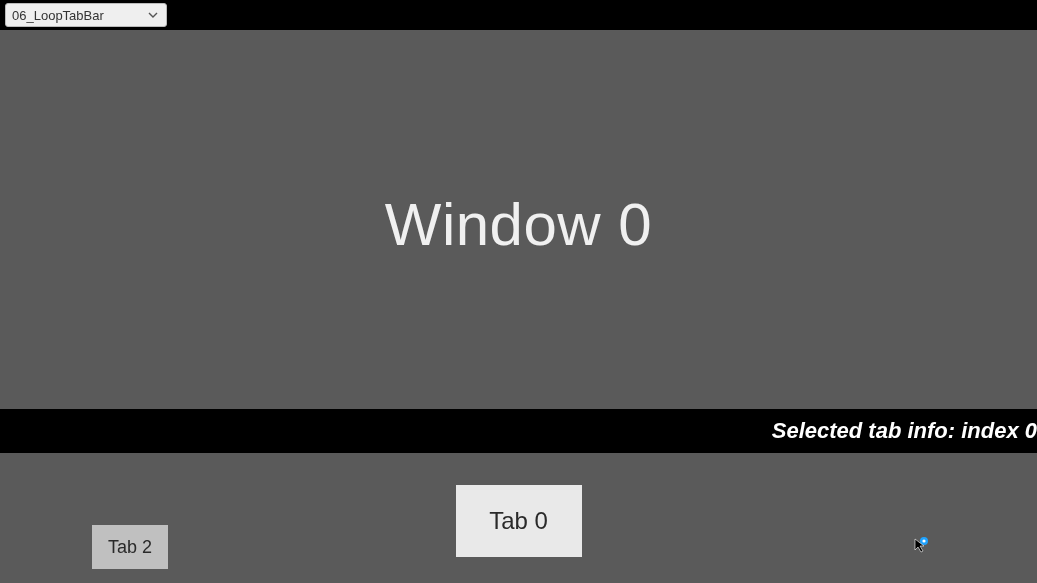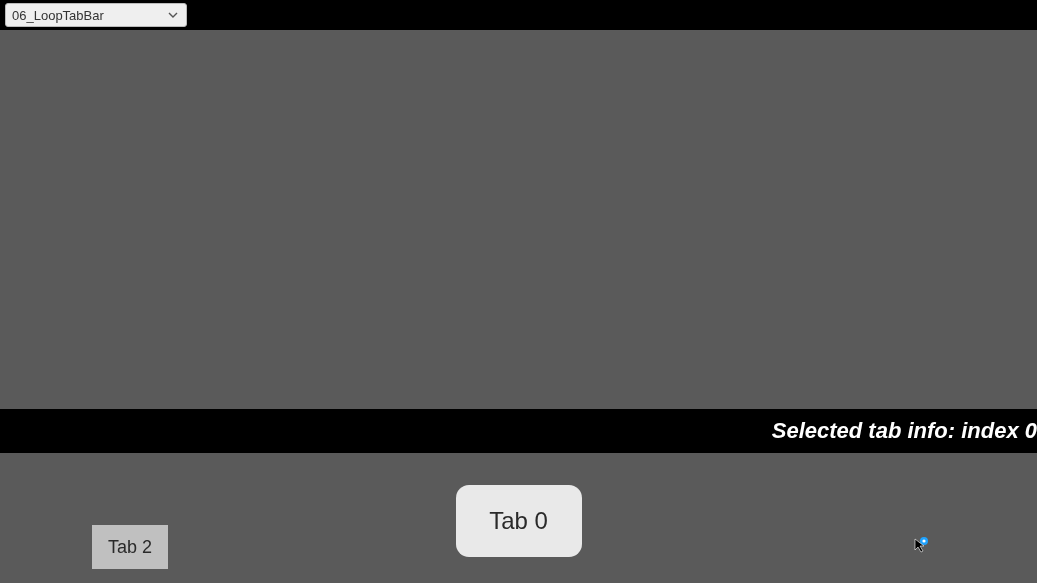--- a/index.html
+++ b/index.html
@@ -14,21 +14,21 @@
     position: absolute;
     top: 0; left: 0; right: 0;
     height: 30px;
     background: #000;
     display: flex;
     align-items: center;
     padding-left: 5px;
   }
   .dropdown {
     height: 24px;
-    width: 182px;
+    width: 162px;
     background: #efefef;
     border: 1px solid #bbb;
     border-radius: 3px;
     font-size: 13px;
     color: #333;
     display: flex;
     align-items: center;
     justify-content: space-between;
     padding: 0 8px 0 6px;
     cursor: pointer;
@@ -98,21 +98,20 @@
   .tab.left { left: 92px; }
   .tab.right { right: 94px; }
   .tab.center {
     left: 50%;
     transform: translateX(-50%);
     bottom: 26px;
     width: 126px;
     height: 72px;
     font-size: 24px;
     background: #e9e9e9;
-    border-radius: 13px;
   }
 
   .cursor {
     position: absolute;
     width: 16px; height: 16px;
     pointer-events: none;
   }
 </style>
 </head>
 <body>
@@ -123,20 +122,21 @@
     <span class="chev">
       <svg viewBox="0 0 10 10">
           <path d="M1 3 L5 7 L9 3" fill="none" stroke="#555" stroke-width="1.4"></path>
         </svg>
     </span>
   </div>
 </div>
 
 <div class="content">
 
+  <div class="window-title">Window 0</div>
 
   <div class="status-strip">
     <span>Selected tab info: index 0</span>
   </div>
 
   <div class="tabbar">
     <div class="tab side left">
       <span>Tab 2</span>
     </div>
     <div class="tab center">

